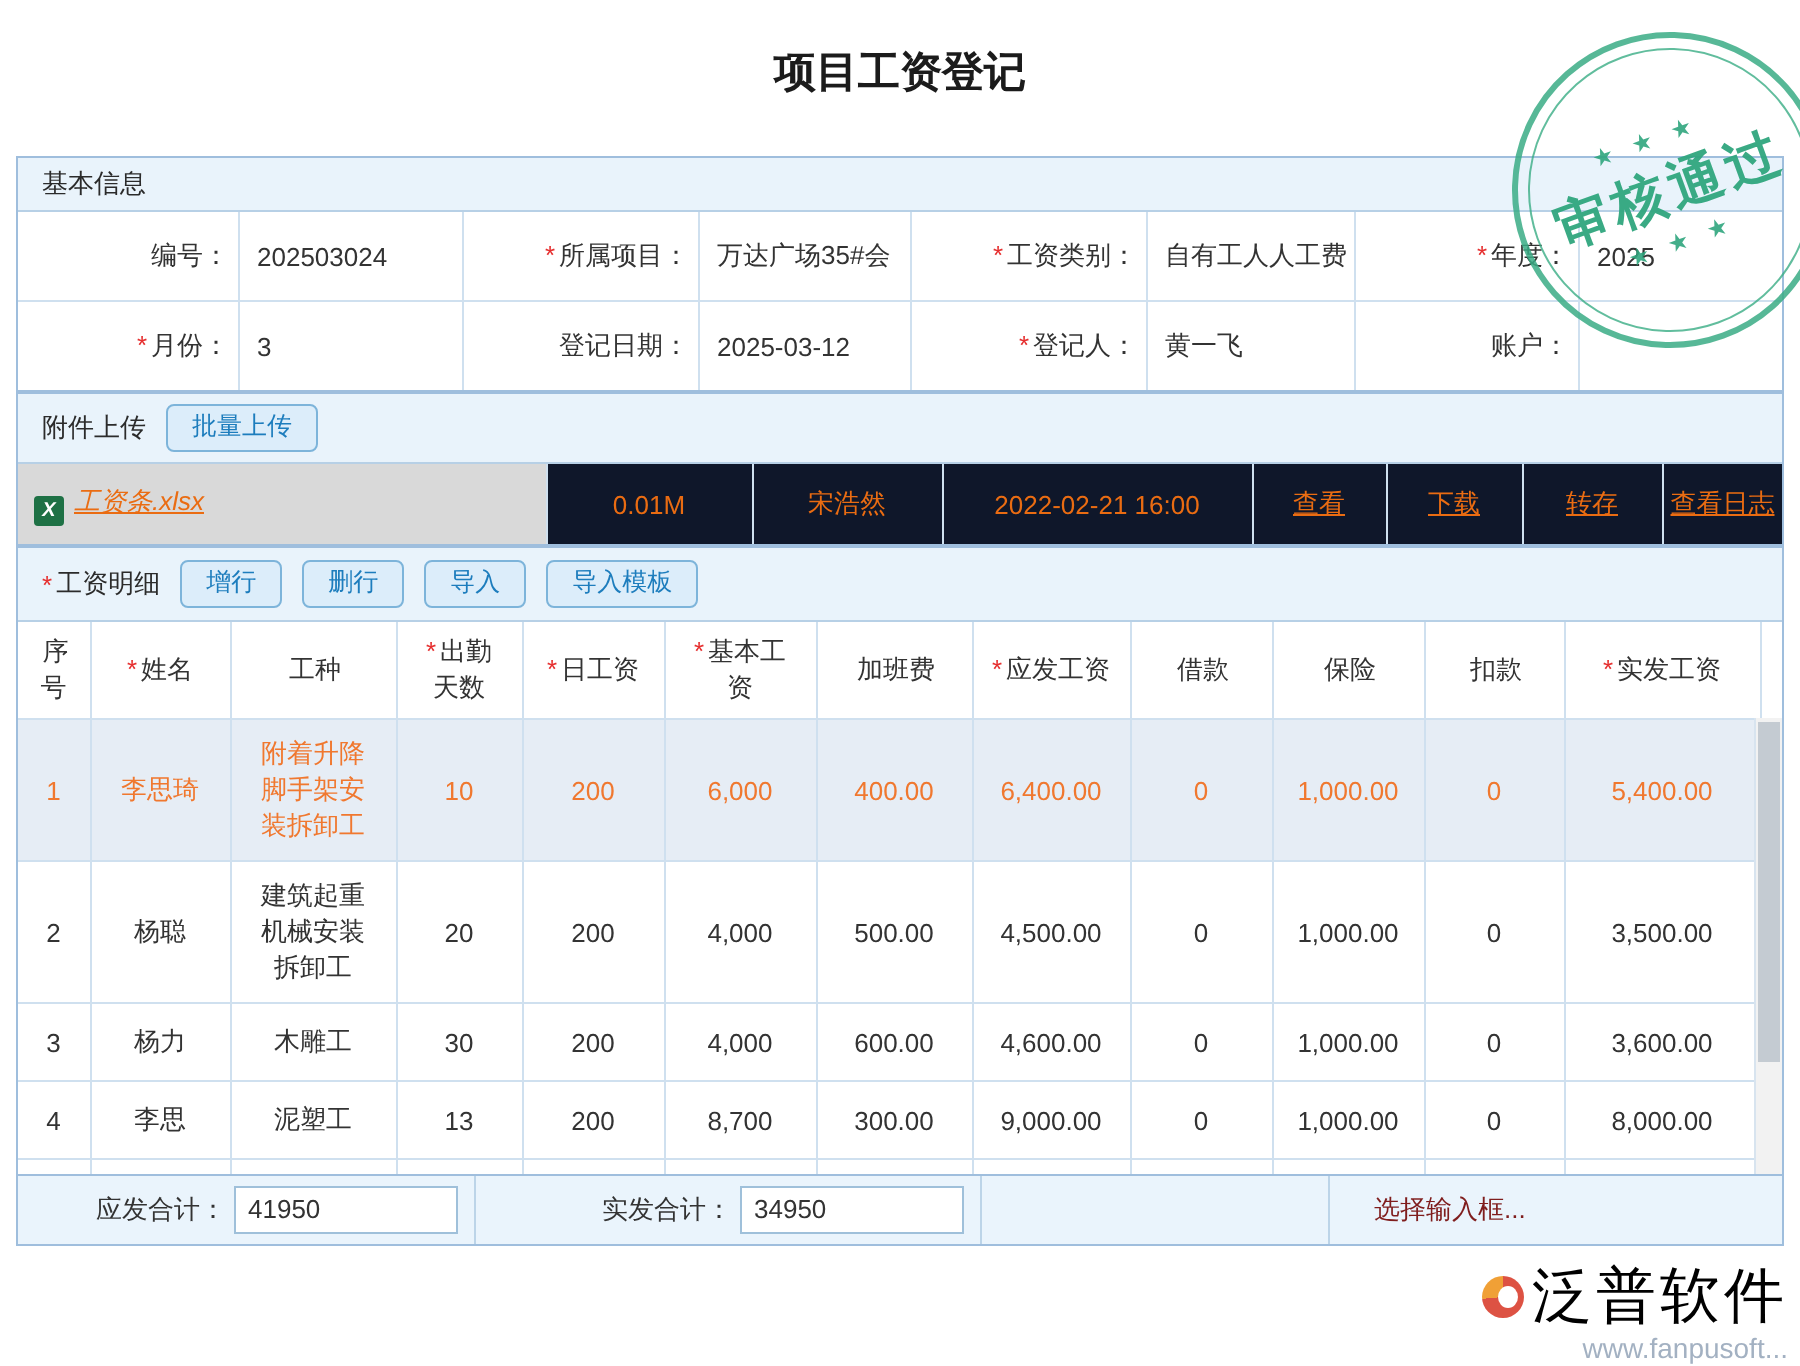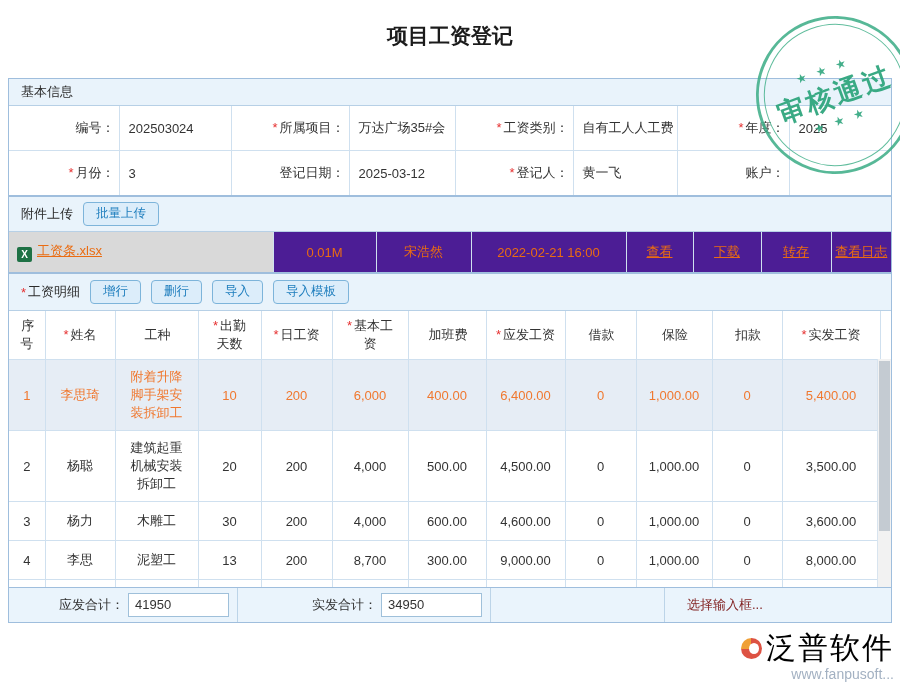--- a/index.html
+++ b/index.html
@@ -19,22 +19,22 @@
   table{border-collapse:collapse;width:100%;table-layout:fixed;border:hidden;}
   td,th{border:1px solid #cfe0ef;font-weight:normal;overflow:hidden;}
   .req{color:#e63030;margin-right:2px;}
   
   .info-table td{height:42px;background:#fff;}
   .info-table .flabel{text-align:right;padding-right:4px;}
   .info-table .fvalue{text-align:left;padding-left:9px;}
   
   .att-table th{height:36px;text-align:center;background:#fff;}
   .att-table th.name-h{text-align:left;padding-left:12px;}
-  .att-table td{height:38px;text-align:center;background:#4c1d95;color:#ea6c12;}
-  .att-table td.name-c{text-align:left;padding-left:8px;background:#d9d9d9;}
+  .att-table td{height:38px;text-align:center;background:#0f172a;color:#ea6c12;}
+  .att-table td.name-c{text-align:left;padding-left:8px;background:#d9d9d9;font-style:italic;}
   .xls-icon{display:inline-block;width:15px;height:15px;background:#1e7145;border-radius:2px;
     color:#fff;font-size:10px;font-weight:bold;line-height:15px;text-align:center;vertical-align:-3px;margin-right:5px;}
   .xls-icon::after{content:"X";}
   a.olink{color:#ea6c12;text-decoration:underline;cursor:pointer;}
   
   .wage-head-title{display:flex;align-items:center;}
   .table-wrap{height:276px;overflow:hidden;position:relative;}
   .wage-table th{height:48px;text-align:center;background:#fff;padding:0 9px;font-size:13px;}
   .wage-table td{text-align:center;padding:2px 9px;font-size:13px;background:#fff;}
   tr.h66 td{height:66px;}
@@ -45,21 +45,21 @@
   .vthumb{margin:2px 1px;height:170px;background:#c4cbd2;}
   
   .footer{margin:0 8px;border:1px solid #9fbedd;border-top:none;background:#eaf4fc;height:34px;
     display:flex;align-items:center;position:relative;}
   .fseg{display:flex;align-items:center;height:100%;border-right:1px solid #bcd4e8;}
   .fseg.s1{width:228px;}
   .fseg.s2{width:252px;}
   .fseg.grow{flex:1;border-right:1px solid #bcd4e8;}
   .fseg.s3{width:204px;border-right:none;padding-left:22px;}
   .flab{flex:1;text-align:right;padding-right:4px;}
-  .finput{background:#fff;border:1px solid #9fc0da;height:24px;line-height:22px;width:101px;
+  .finput{background:#fff;border:1px solid #9fc0da;height:24px;line-height:22px;width:112px;
     padding:0 6px;margin-right:8px;box-sizing:border-box;text-align:left;}
   .select-ph{color:#7f1d1d;}
   
   .stamp{position:absolute;top:16px;right:-14px;width:152px;height:152px;border:3px solid rgba(58,172,133,.85);
     border-radius:50%;transform:rotate(-20deg);display:flex;flex-direction:column;align-items:center;
     justify-content:center;z-index:10;pointer-events:none;}
   .stamp::before{content:"";position:absolute;inset:5px;border:1px solid rgba(58,172,133,.8);border-radius:50%;}
   .stamp-text{color:rgba(47,165,125,.95);font-size:27px;font-weight:bold;letter-spacing:3px;white-space:nowrap;}
   .stamp-stars{color:rgba(47,165,125,.9);font-size:12px;letter-spacing:10px;line-height:1.4;}
   

